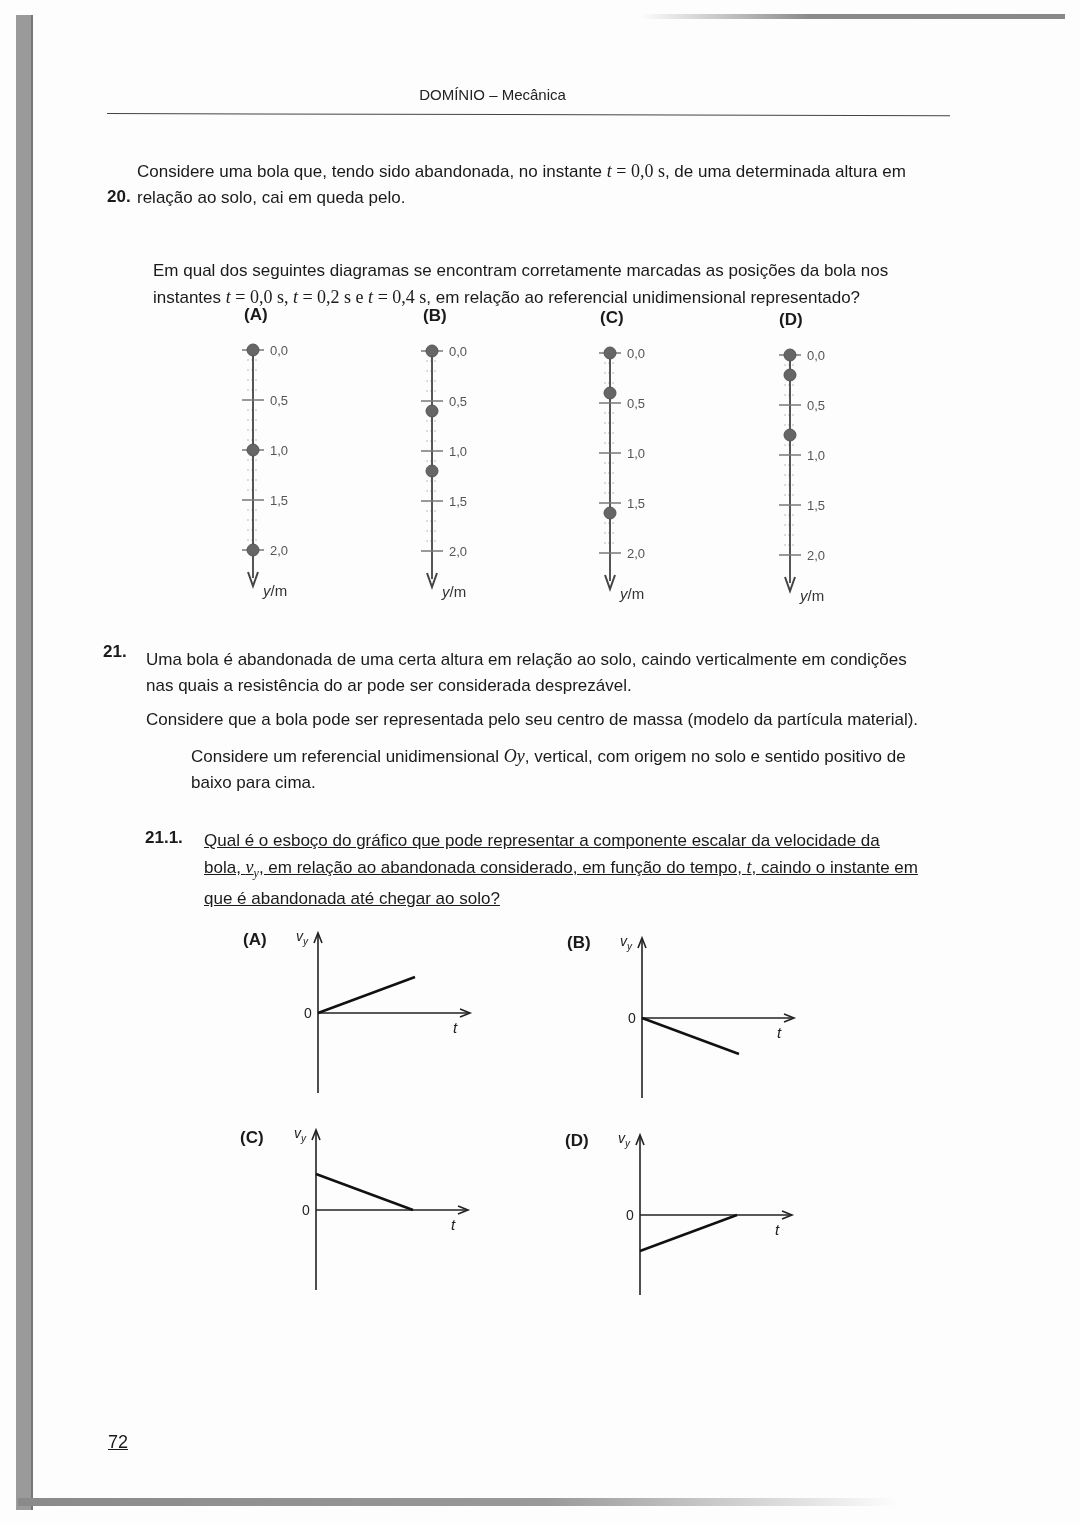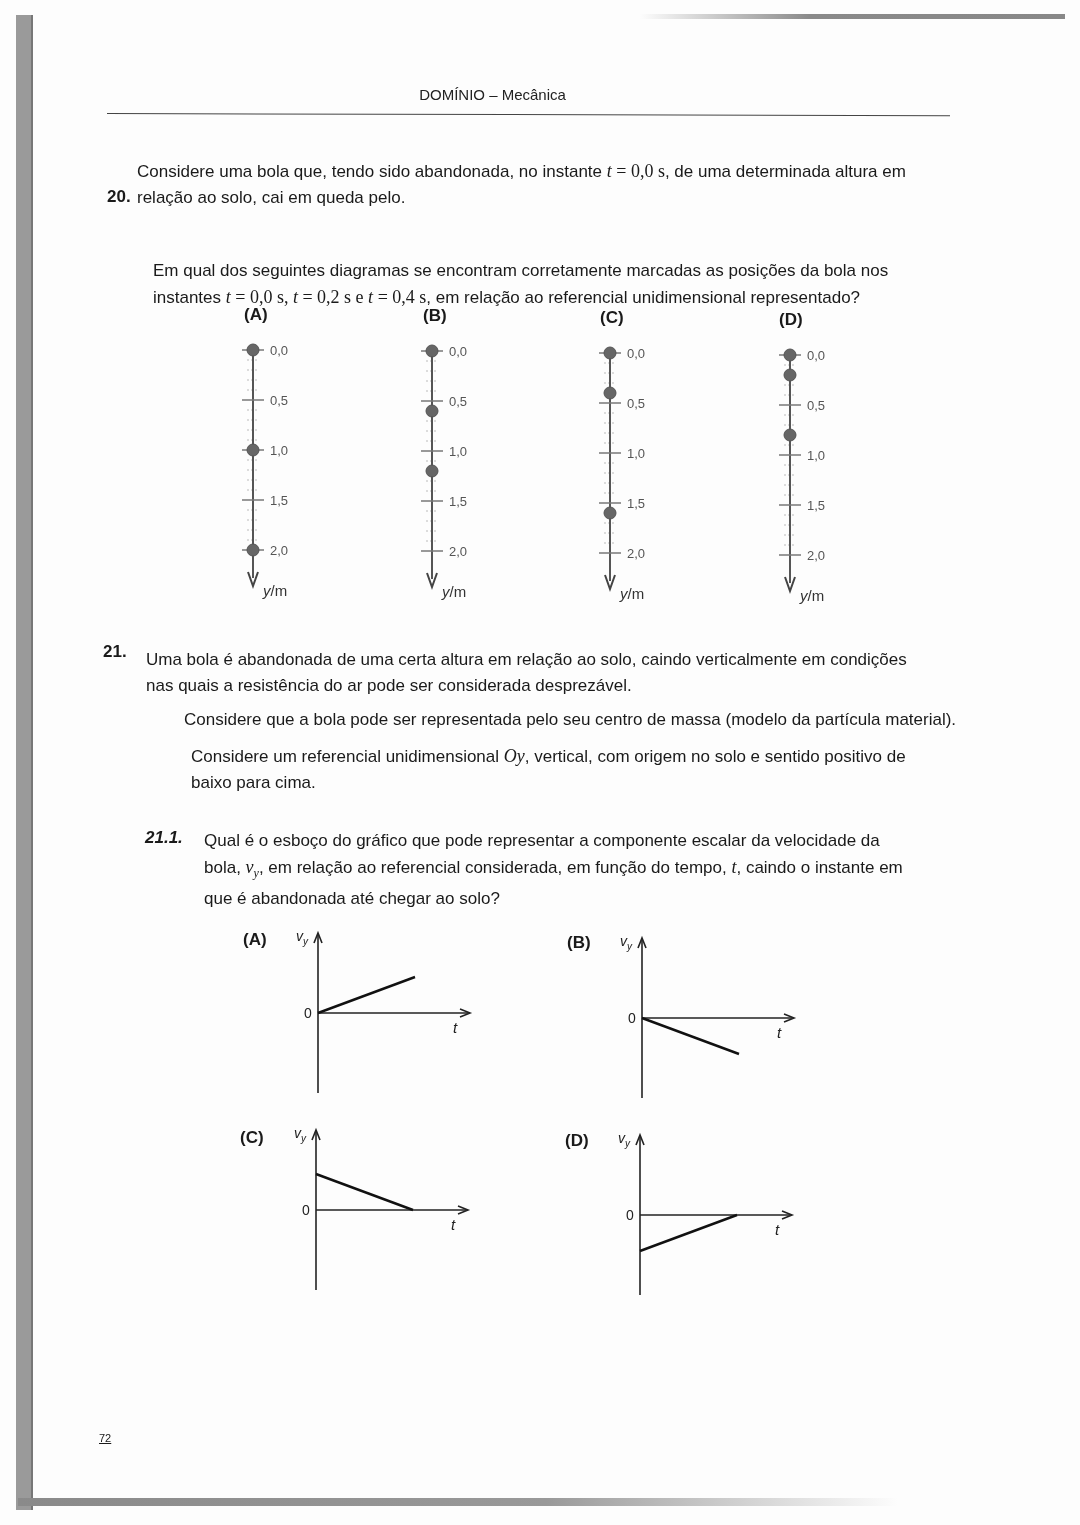--- a/index.html
+++ b/index.html
@@ -12,21 +12,21 @@
   .bottom-shadow { position:absolute; left:18px; top:1498px; width:880px; height:8px;
                 background:linear-gradient(90deg, #8a8a8a, #999 60%, rgba(200,200,200,0)); }
   .header-title { position:absolute; left:0; width:985px; top:86px; text-align:center; font-size:15px; color:#222; }
   .header-rule { position:absolute; left:107px; top:113px; width:843px; height:0; border-top:1.5px solid #444; transform:rotate(0.15deg); transform-origin:left; }
   .q { position:absolute; font-size:17px; line-height:26px; }
   .qnum { position:absolute; font-weight:bold; font-size:17px; }
   .it { font-style:italic; font-family:"Liberation Serif", serif; font-size:18px; }
   .mathv { font-family:"Liberation Serif", serif; font-size:18px; }
   .opt-label { position:absolute; font-weight:bold; font-size:17px; }
   svg text { font-family:"Liberation Sans", sans-serif; }
-  .page-num { position:absolute; left:99px; top:1432px; font-size:11px;text-decoration:underline; }
+  .page-num { position:absolute; left:108px; top:1432px; font-size:18px;text-decoration:underline; }
 </style>
 </head>
 <body>
 
 <div class="left-bar"></div>
 <div class="top-shadow"></div>
 <div class="bottom-shadow"></div>
 
 <div class="header-title">DOMÍNIO – Mecânica</div>
 <div class="header-rule"></div>
@@ -182,30 +182,30 @@
       <circle cx="30" cy="90" r="6" fill="#666" stroke="#555" stroke-width="1"></circle>
       <text x="40" y="256" font-size="15" fill="#333" font-family="&quot;Liberation Serif&quot;, serif"><tspan font-style="italic">y</tspan><tspan>/m</tspan></text>
     </svg>
   </div>
 
 <div class="qnum" style="left:103px; top:642px;">21.</div>
 <div class="q" style="left:146px; top:647px; width:810px;">
   <span>Uma bola é abandonada de uma certa altura em relação ao solo, caindo verticalmente em condições</span><br>
   <span>nas quais a resistência do ar pode ser considerada desprezável.</span>
 </div>
-<div class="q" style="left:146px; top:707px; width:810px;margin-left:38px;">Considere que a bola pode ser representada pelo seu centro de massa (modelo da partícula material).</div>
+<div class="q" style="left:146px; top:707px; width:810px;">Considere que a bola pode ser representada pelo seu centro de massa (modelo da partícula material).</div>
 <div class="q" style="left:146px; top:743px; width:810px;margin-left:45px;">
   <span>Considere um referencial unidimensional </span><span class="it">Oy</span><span>, vertical, com origem no solo e sentido positivo de</span><br>
   <span>baixo para cima.</span>
 </div>
 
-<div class="qnum" style="left:145px; top:828px;font-style:italic;">21.1.</div>
-<div class="q" style="left:204px; top:828px; width:750px;">
+<div class="qnum" style="left:145px; top:828px;">21.1.</div>
+<div class="q" style="left:204px; top:828px; width:750px;text-decoration:underline;">
   <span>Qual é o esboço do gráfico que pode representar a componente escalar da velocidade da</span><br>
-  <span>bola, </span><span class="it">v</span><sub class="it" style="font-size:12px">y</sub><span>, em relação ao referencial considerada, em função do tempo, </span><span class="it">t</span><span>, caindo o instante em</span><br>
+  <span>bola, </span><span class="it">v</span><sub class="it" style="font-size:12px">y</sub><span>, em relação ao abandonada considerado, em função do tempo, </span><span class="it">t</span><span>, caindo o instante em</span><br>
   <span>que é abandonada até chegar ao solo?</span>
 </div>
 
 <div id="q21-graphs">
     <div class="opt-label" style="left: 243px; top: 930px;">(A)</div>
     <svg width="200" height="200" style="position:absolute; left:278px; top:923px; overflow:visible;">
       <line x1="40" x2="40" y1="12" y2="170" stroke="#222" stroke-width="1.6"></line>
       <path d="M36,20 L40,10 L44,20" fill="none" stroke="#222" stroke-width="1.6"></path>
       <line x1="40" x2="190" y1="90" y2="90" stroke="#222" stroke-width="1.6"></line>
       <path d="M182,86 L192,90 L182,94" fill="none" stroke="#222" stroke-width="1.6"></path>

